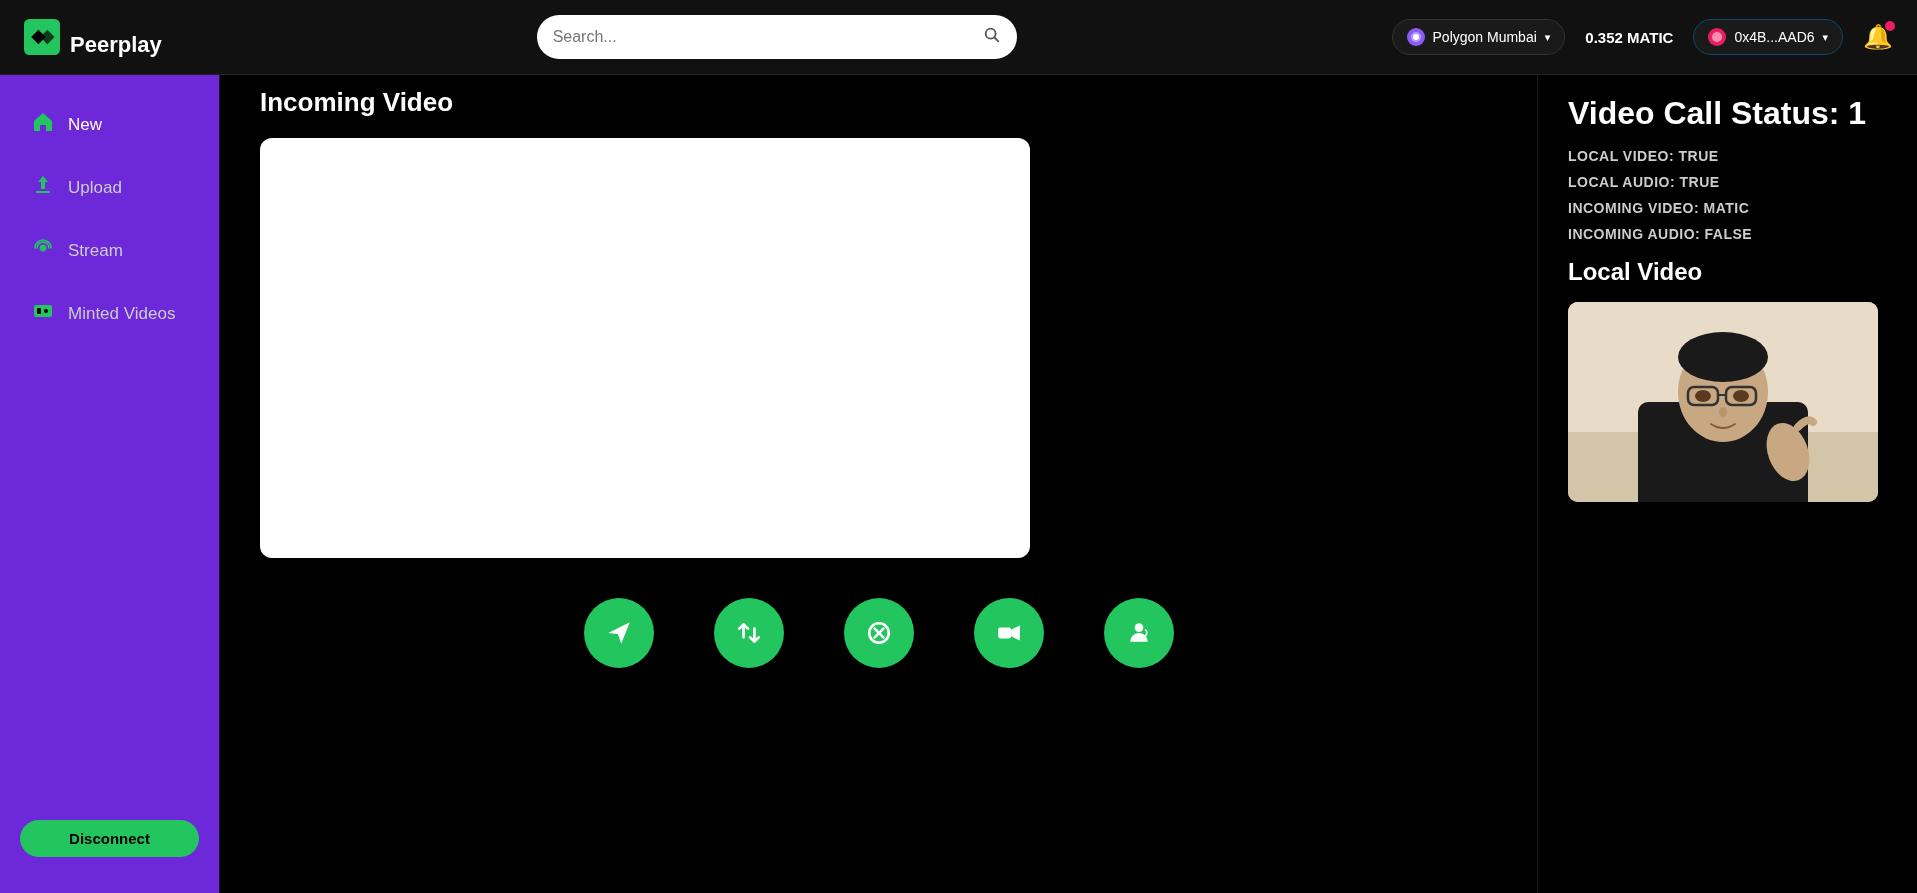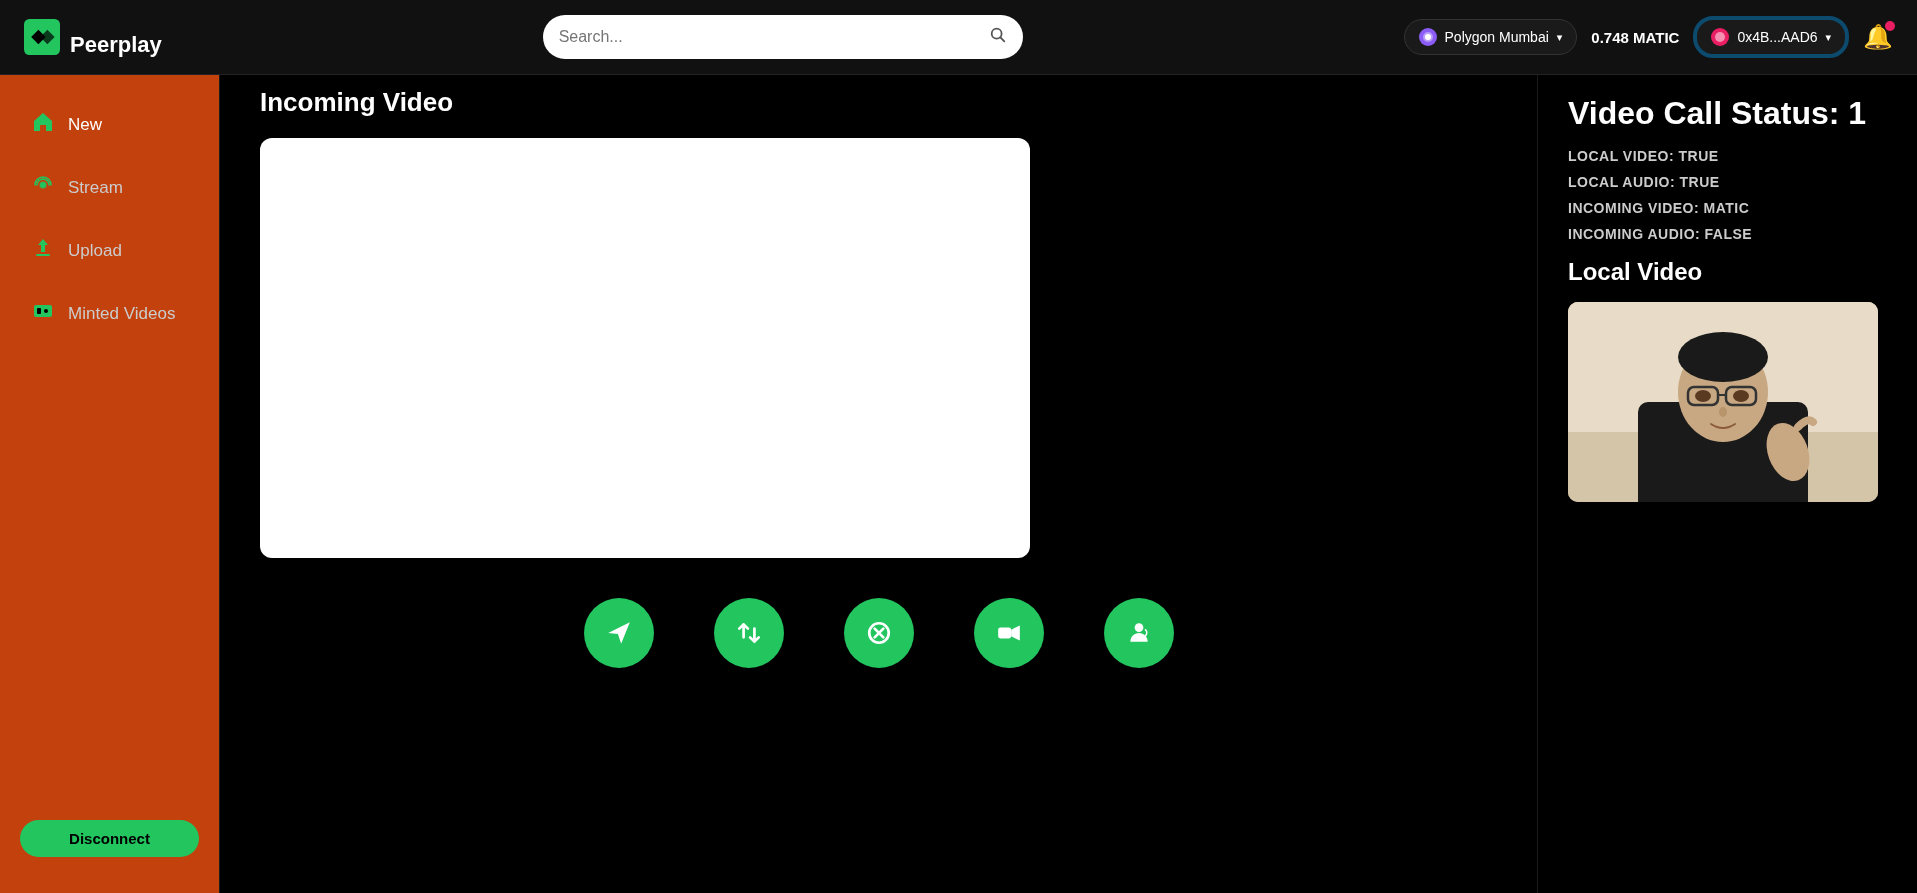--- a/index.html
+++ b/index.html
@@ -63,21 +63,21 @@
     .search-icon-btn {
       background: none;
       border: none;
       cursor: pointer;
       color: #555;
       font-size: 18px;
     }
     .header-right {
       display: flex;
       align-items: center;
-      gap: 14px;
+      gap: 20px;
     }
     .network-btn {
       background: #1a1a1a;
       border: 1px solid #333;
       border-radius: 20px;
       color: #fff;
       display: flex;
       align-items: center;
       gap: 8px;
       padding: 8px 14px;
@@ -95,21 +95,21 @@
       font-size: 9px;
       color: white;
     }
     .matic-balance {
       color: #fff;
       font-size: 15px;
       font-weight: 600;
     }
     .wallet-btn {
       background: #1a1a1a;
-      border: 4px solid #0c4a6e;
+      border: 1px solid #0c4a6e;
       border-radius: 20px;
       color: #fff;
       display: flex;
       align-items: center;
       gap: 8px;
       padding: 8px 14px;
       font-size: 14px;
       cursor: pointer;
     }
     .wallet-icon-circle {
@@ -145,21 +145,21 @@
 
     
     .layout {
       display: flex;
       height: calc(893px - 75px);
     }
 
     
     .sidebar {
       width: 220px;
-      background: #c2410c;
+      background: #6d28d9;
       border-right: 1px solid #1a1a1a;
       display: flex;
       flex-direction: column;
       padding: 20px 0;
       justify-content: space-between;
     }
     .sidebar-nav {
       display: flex;
       flex-direction: column;
       gap: 4px;
@@ -311,21 +311,21 @@
       <div class="network-dot">
         <svg width="12" height="12" viewBox="0 0 12 12">
             <circle cx="6" cy="6" r="5" fill="white" opacity="0.4"></circle>
             <circle cx="6" cy="6" r="3" fill="white"></circle>
           </svg>
       </div>
       <span>Polygon Mumbai</span>
       <span class="chevron-down">▾</span>
     </button>
 
-    <span class="matic-balance">0.748 MATIC</span>
+    <span class="matic-balance">0.352 MATIC</span>
 
     <button class="wallet-btn">
       <div class="wallet-icon-circle">
         <svg width="12" height="12" viewBox="0 0 12 12">
             <circle cx="6" cy="6" r="5" fill="white" opacity="0.5"></circle>
           </svg>
       </div>
       <span>0x4B...AAD6</span>
       <span class="chevron-down">▾</span>
     </button>
@@ -345,35 +345,35 @@
         <span class="sidebar-icon">
           <svg width="22" height="22" viewBox="0 0 22 22" fill="none">
             <path d="M2 10L11 2L20 10V20H14V14H8V20H2V10Z" fill="#22c55e"></path>
           </svg>
         </span>
         <span>New</span>
       </div>
       <div class="sidebar-item">
         <span class="sidebar-icon">
           <svg width="22" height="22" viewBox="0 0 22 22" fill="none">
+            <path d="M11 2L6 8H9V15H13V8H16L11 2Z" fill="#22c55e"></path>
+            <rect x="4" y="17" width="14" height="2" rx="1" fill="#22c55e"></rect>
+          </svg>
+        </span>
+        <span>Upload</span>
+      </div>
+      <div class="sidebar-item">
+        <span class="sidebar-icon">
+          <svg width="22" height="22" viewBox="0 0 22 22" fill="none">
             <circle cx="11" cy="11" r="3" fill="#22c55e"></circle>
             <circle cx="11" cy="11" r="3" stroke="#22c55e" stroke-width="1.5" fill="none" opacity="0.5"></circle>
             <path d="M5 11c0-3.3 2.7-6 6-6M17 11c0-3.3-2.7-6-6-6M3 11c0-4.4 3.6-8 8-8M19 11c0-4.4-3.6-8-8-8" stroke="#22c55e" stroke-width="1.5" stroke-linecap="round"></path>
           </svg>
         </span>
         <span>Stream</span>
-      </div>
-      <div class="sidebar-item">
-        <span class="sidebar-icon">
-          <svg width="22" height="22" viewBox="0 0 22 22" fill="none">
-            <path d="M11 2L6 8H9V15H13V8H16L11 2Z" fill="#22c55e"></path>
-            <rect x="4" y="17" width="14" height="2" rx="1" fill="#22c55e"></rect>
-          </svg>
-        </span>
-        <span>Upload</span>
       </div>
       <div class="sidebar-item">
         <span class="sidebar-icon">
           <svg width="22" height="22" viewBox="0 0 22 22" fill="none">
             <rect x="2" y="5" width="18" height="12" rx="2" fill="#22c55e"></rect>
             <rect x="5" y="8" width="4" height="6" rx="1" fill="#000"></rect>
             <circle cx="14" cy="11" r="2" fill="#000"></circle>
           </svg>
         </span>
         <span>Minted Videos</span>

